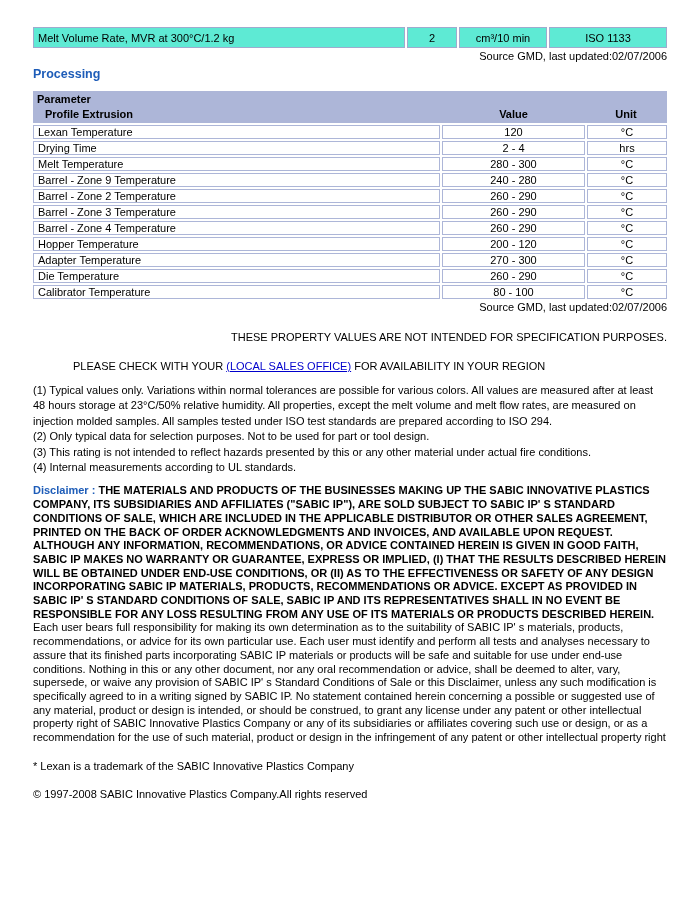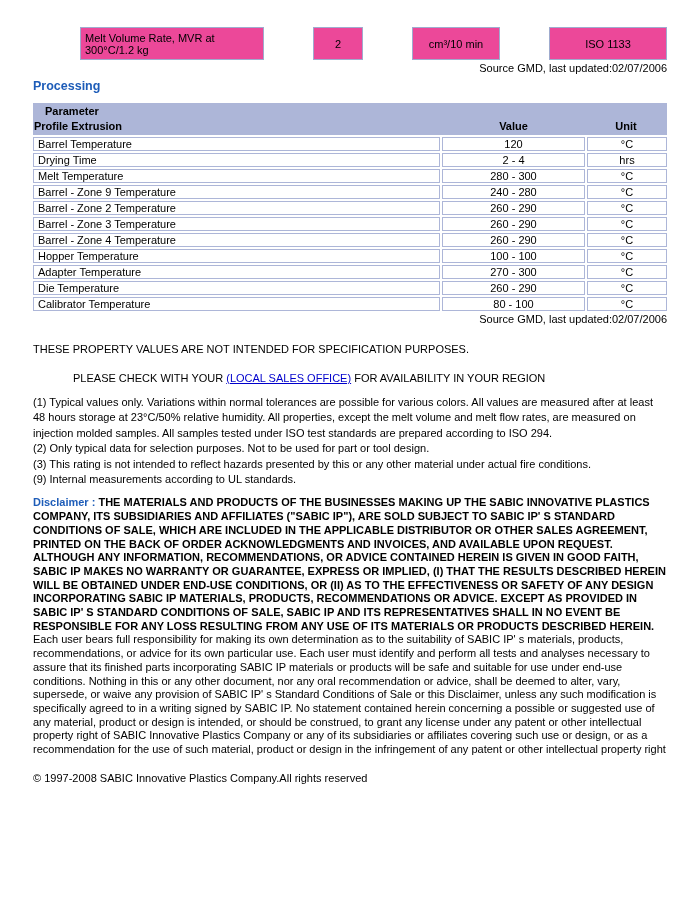--- a/index.html
+++ b/index.html
@@ -7,60 +7,60 @@
   body {
     width: 700px; height: 905px; overflow: hidden;
     font-family: "Liberation Sans", "DejaVu Sans", sans-serif;
     color: #000; position: relative;
   }
   .page { padding: 27px 33px 0 33px; width: 700px; }
 
   
   .mvr-table { display: flex; gap: 2px; width: 634px; }
   .mvr-cell {
-    border: 1px solid #9fabce; height: 33px; background: #ec4899;
-    display: flex; align-items: center; font-size: 11px; margin-left: 47px;
+    border: 1px solid #9fabce; height: 21px; background: #5eead4;
+    display: flex; align-items: center; font-size: 11px;
   }
   .mvr-prop { flex: 1; padding-left: 4px; justify-content: flex-start; }
   .mvr-val  { width: 50px;  justify-content: center; }
   .mvr-unit { width: 88px;  justify-content: center; }
   .mvr-std  { width: 118px; justify-content: center; }
 
   .source-note {
     text-align: right; font-size: 11px; line-height: 13px; margin-top: 2px;
   }
 
   .section-title {
     margin-top: 3px; font-size: 12.5px; font-weight: bold; color: #1d5cb8;
     height: 16px; line-height: 16px;
   }
 
   
   .ptable { margin-top: 9px; width: 634px; }
   .ptable-head { background: #adb6d8; width: 634px; padding: 1px 0; }
   .ptable-head .hline1 {
-    font-weight: bold; font-size: 11px; height: 15px; line-height: 15px; padding-left: 12px;
+    font-weight: bold; font-size: 11px; height: 15px; line-height: 15px; padding-left: 4px;
   }
   .ptable-head .hline2 { display: flex; height: 15px; }
   .hcol { font-weight: bold; font-size: 11px; line-height: 15px; }
-  .hcol.param { width: 409px; padding-left: 1px; }
+  .hcol.param { width: 409px; padding-left: 12px; }
   .hcol.val   { width: 143px; text-align: center; }
   .hcol.unit  { width: 82px;  text-align: center; }
 
   .trow { display: flex; gap: 2px; margin-top: 2px; }
   .cell {
     border: 1px solid #adb6d8; background: #fff; height: 14px;
     display: flex; align-items: center; font-size: 11px;
   }
   .cell.param { flex: 1; padding-left: 4px; }
   .cell.val   { width: 143px; justify-content: center; }
   .cell.unit  { width: 80px;  justify-content: center; }
 
   .para { font-size: 11px; line-height: 13px; width: 634px; }
-  .p-spec  { margin-top: 17px; }
+  .p-spec  { margin-top: 17px; text-align: right; }
   .p-avail { margin-top: 16px; padding-left: 40px; }
   a.sales-link { color: #0000cc; text-decoration: underline; cursor: pointer; }
 
   .footnotes { margin-top: 10px; width: 634px; }
   .footnote { font-size: 11px; line-height: 15.4px; }
 
   .disclaimer { margin-top: 9px; width: 634px; font-size: 11px; line-height: 13.7px; }
   .disclaimer .dlabel { color: #1d5cb8; font-weight: bold; }
   .disclaimer .dbold  { font-weight: bold; }
 
@@ -87,21 +87,21 @@
     <div class="ptable-head">
       <div class="hline1">Parameter</div>
       <div class="hline2">
         <div class="hcol param">Profile Extrusion</div>
         <div class="hcol val">Value</div>
         <div class="hcol unit">Unit</div>
       </div>
     </div>
     <div id="ptable-body">
         <div class="trow">
-          <div class="cell param">Barrel Temperature</div>
+          <div class="cell param">Lexan Temperature</div>
           <div class="cell val">120</div>
           <div class="cell unit">°C</div>
         </div>
         <div class="trow">
           <div class="cell param">Drying Time</div>
           <div class="cell val">2 - 4</div>
           <div class="cell unit">hrs</div>
         </div>
         <div class="trow">
           <div class="cell param">Melt Temperature</div>
@@ -123,21 +123,21 @@
           <div class="cell val">260 - 290</div>
           <div class="cell unit">°C</div>
         </div>
         <div class="trow">
           <div class="cell param">Barrel - Zone 4 Temperature</div>
           <div class="cell val">260 - 290</div>
           <div class="cell unit">°C</div>
         </div>
         <div class="trow">
           <div class="cell param">Hopper Temperature</div>
-          <div class="cell val">100 - 100</div>
+          <div class="cell val">200 - 120</div>
           <div class="cell unit">°C</div>
         </div>
         <div class="trow">
           <div class="cell param">Adapter Temperature</div>
           <div class="cell val">270 - 300</div>
           <div class="cell unit">°C</div>
         </div>
         <div class="trow">
           <div class="cell param">Die Temperature</div>
           <div class="cell val">260 - 290</div>
@@ -154,25 +154,26 @@
   <div class="source-note">Source GMD, last updated:02/07/2006</div>
 
   <p class="para p-spec">THESE PROPERTY VALUES ARE NOT INTENDED FOR SPECIFICATION PURPOSES.</p>
 
   <p class="para p-avail"><span>PLEASE CHECK WITH YOUR </span><a class="sales-link">(LOCAL SALES OFFICE)</a><span> FOR AVAILABILITY IN YOUR REGION</span></p>
 
   <div class="footnotes" id="footnotes-block">
       <div class="footnote">(1) Typical values only. Variations within normal tolerances are possible for various colors. All values are measured after at least 48 hours storage at 23°C/50% relative humidity. All properties, except the melt volume and melt flow rates, are measured on injection molded samples. All samples tested under ISO test standards are prepared according to ISO 294.</div>
       <div class="footnote">(2) Only typical data for selection purposes. Not to be used for part or tool design.</div>
       <div class="footnote">(3) This rating is not intended to reflect hazards presented by this or any other material under actual fire conditions.</div>
-      <div class="footnote">(9) Internal measurements according to UL standards.</div>
+      <div class="footnote">(4) Internal measurements according to UL standards.</div>
     </div>
 
   <p class="disclaimer">
     <span class="dlabel">Disclaimer :</span>
     <span class="dbold">THE MATERIALS AND PRODUCTS OF THE BUSINESSES MAKING UP THE SABIC INNOVATIVE PLASTICS COMPANY, ITS SUBSIDIARIES AND AFFILIATES ("SABIC IP"), ARE SOLD SUBJECT TO SABIC IP' S STANDARD CONDITIONS OF SALE, WHICH ARE INCLUDED IN THE APPLICABLE DISTRIBUTOR OR OTHER SALES AGREEMENT, PRINTED ON THE BACK OF ORDER ACKNOWLEDGMENTS AND INVOICES, AND AVAILABLE UPON REQUEST. ALTHOUGH ANY INFORMATION, RECOMMENDATIONS, OR ADVICE CONTAINED HEREIN IS GIVEN IN GOOD FAITH, SABIC IP MAKES NO WARRANTY OR GUARANTEE, EXPRESS OR IMPLIED, (I) THAT THE RESULTS DESCRIBED HEREIN WILL BE OBTAINED UNDER END-USE CONDITIONS, OR (II) AS TO THE EFFECTIVENESS OR SAFETY OF ANY DESIGN INCORPORATING SABIC IP MATERIALS, PRODUCTS, RECOMMENDATIONS OR ADVICE. EXCEPT AS PROVIDED IN SABIC IP' S STANDARD CONDITIONS OF SALE, SABIC IP AND ITS REPRESENTATIVES SHALL IN NO EVENT BE RESPONSIBLE FOR ANY LOSS RESULTING FROM ANY USE OF ITS MATERIALS OR PRODUCTS DESCRIBED HEREIN.</span>
     <span class="dregular">Each user bears full responsibility for making its own determination as to the suitability of SABIC IP' s materials, products, recommendations, or advice for its own particular use. Each user must identify and perform all tests and analyses necessary to assure that its finished parts incorporating SABIC IP materials or products will be safe and suitable for use under end-use conditions. Nothing in this or any other document, nor any oral recommendation or advice, shall be deemed to alter, vary, supersede, or waive any provision of SABIC IP' s Standard Conditions of Sale or this Disclaimer, unless any such modification is specifically agreed to in a writing signed by SABIC IP. No statement contained herein concerning a possible or suggested use of any material, product or design is intended, or should be construed, to grant any license under any patent or other intellectual property right of SABIC Innovative Plastics Company or any of its subsidiaries or affiliates covering such use or design, or as a recommendation for the use of such material, product or design in the infringement of any patent or other intellectual property right</span>
   </p>
 
+  <p class="trademark">* Lexan is a trademark of the SABIC Innovative Plastics Company</p>
 
   <p class="copyright">© 1997-2008 SABIC Innovative Plastics Company.All rights reserved</p>
 
 </div>
 
 </body></html>

